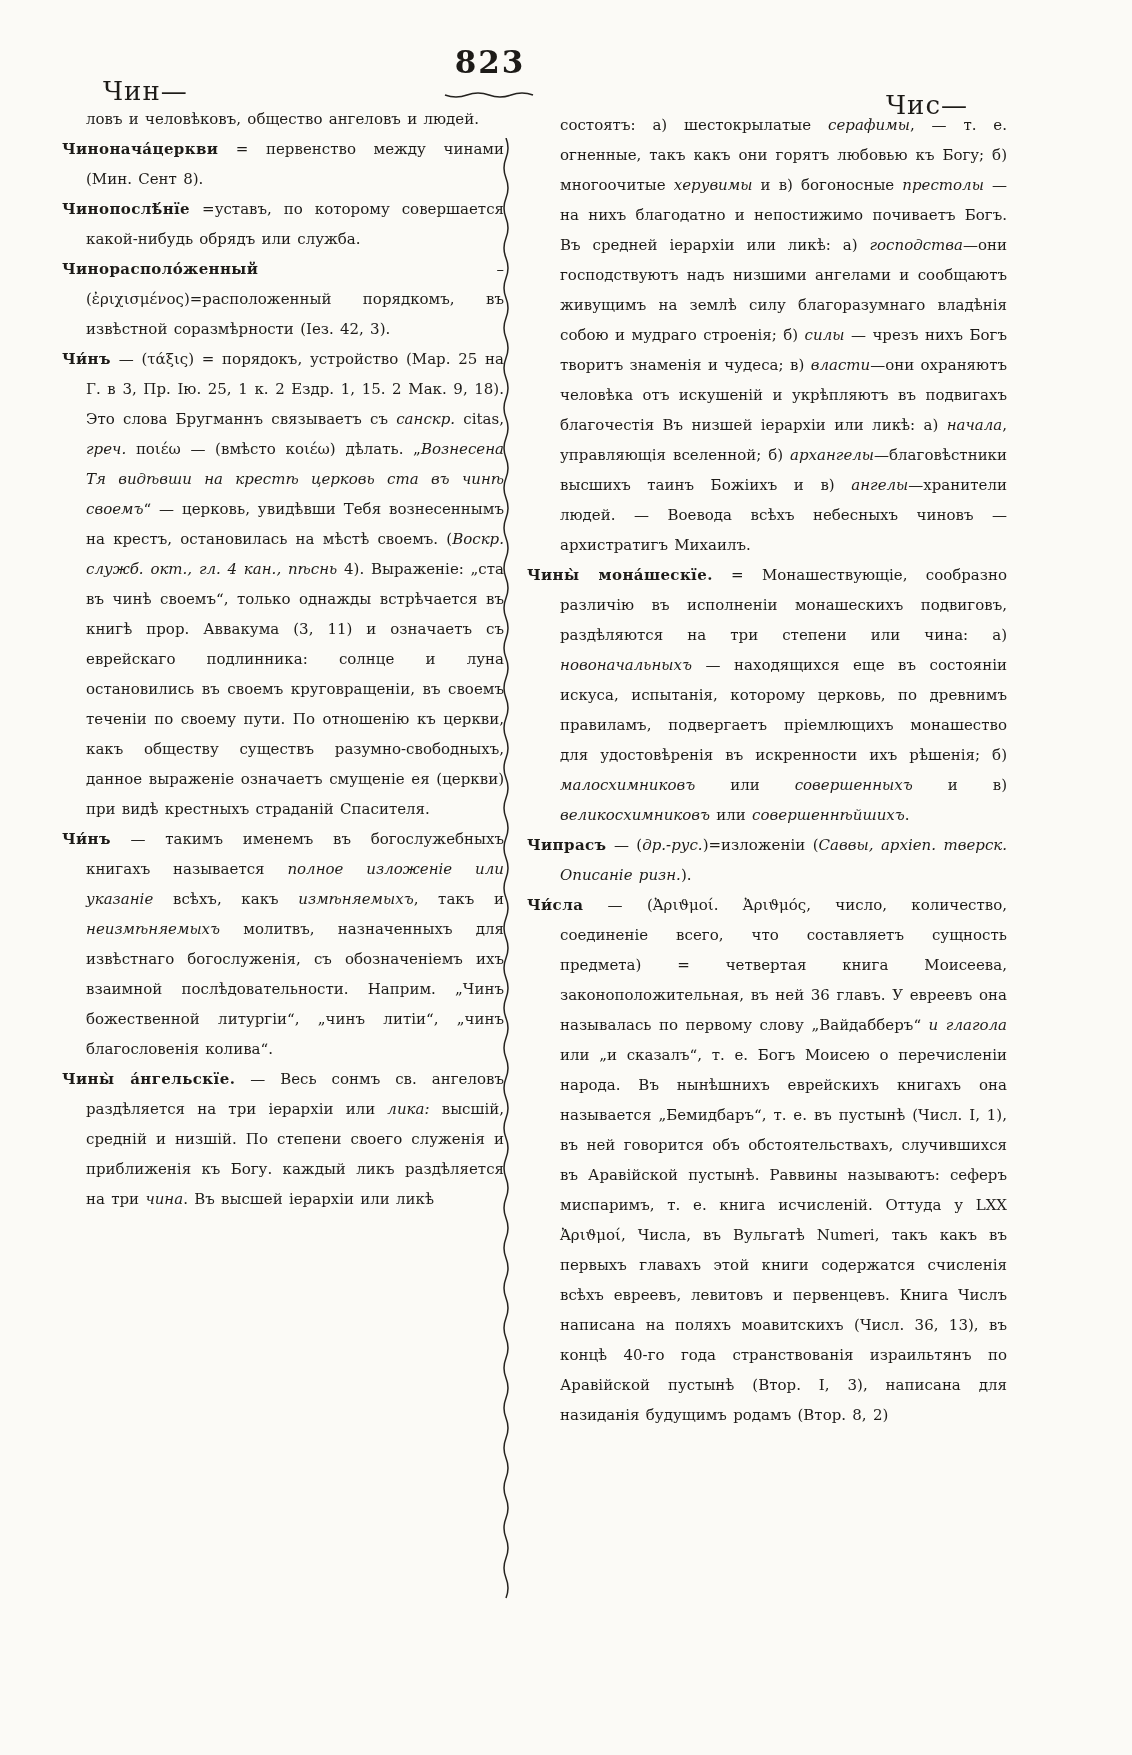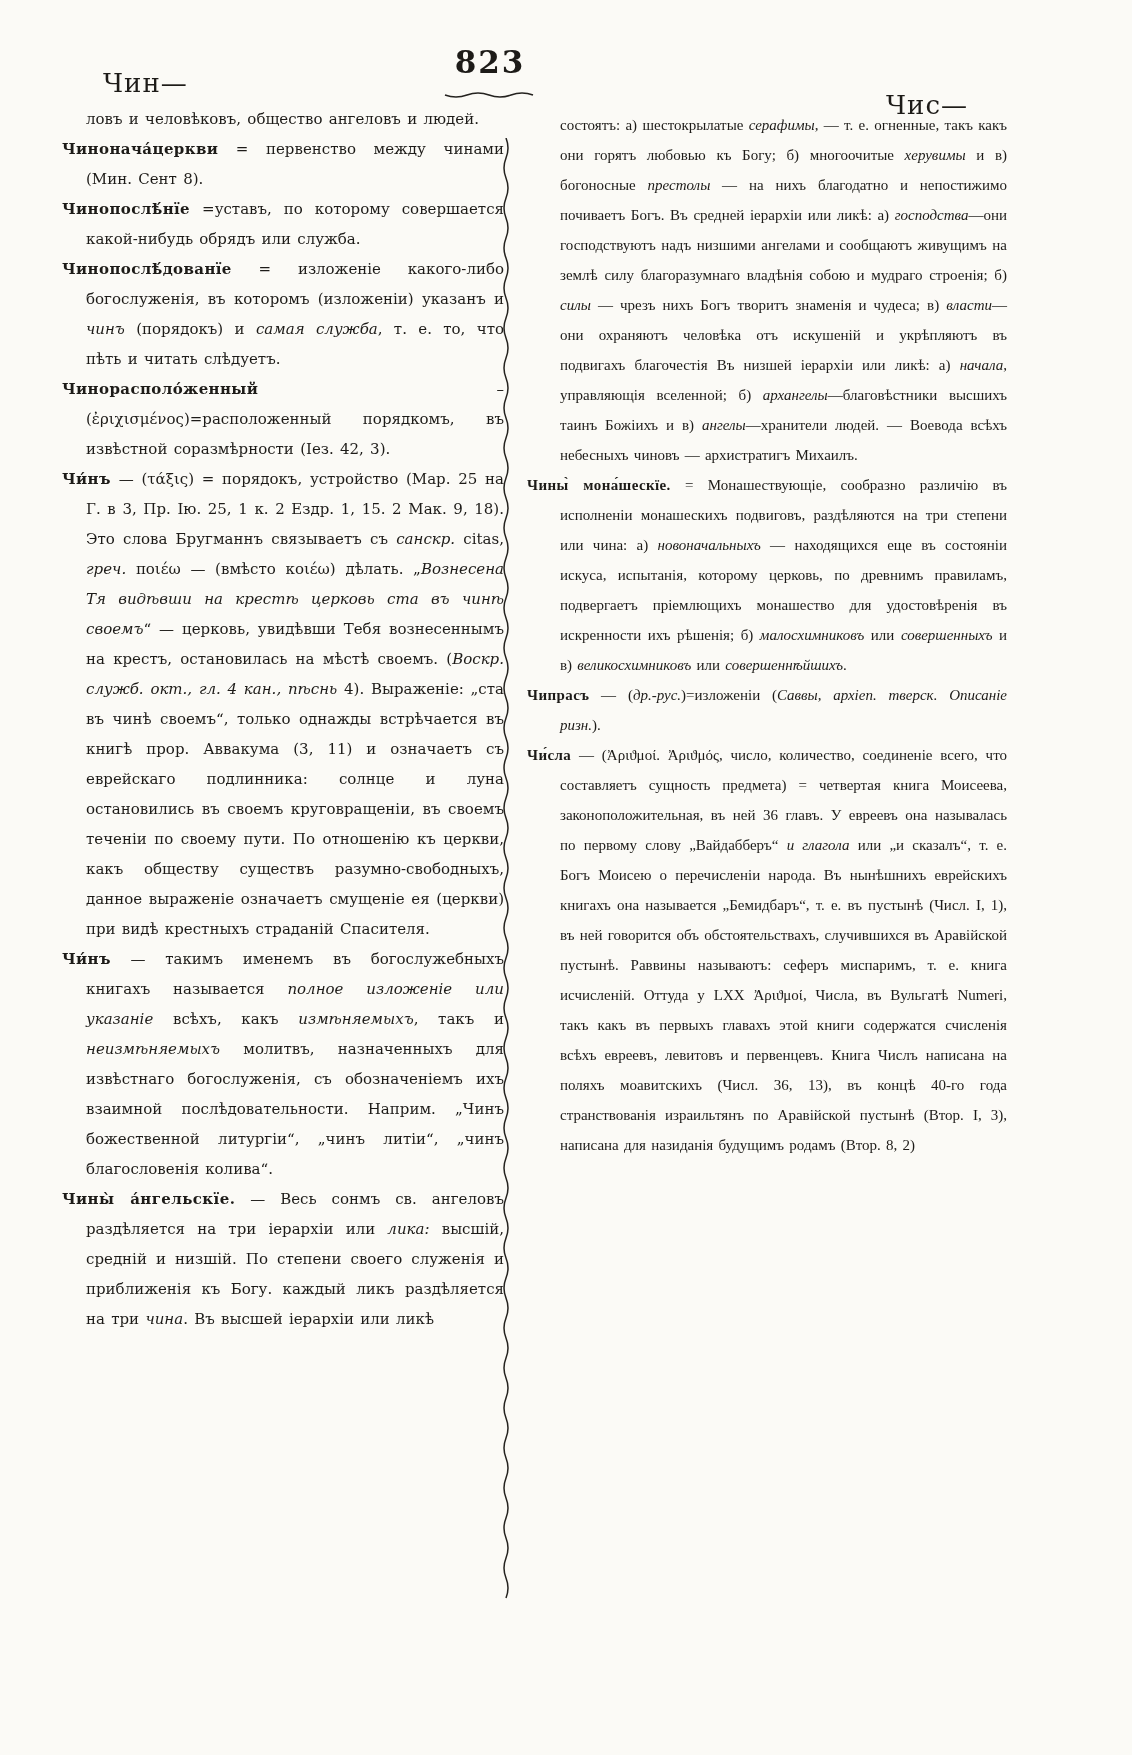--- a/index.html
+++ b/index.html
@@ -12,34 +12,34 @@
     font-family:"DejaVu Serif","Liberation Serif",serif;
     overflow:hidden;
     padding-left:47px;
   }
   .page-number {
     position:absolute; left:440px; top:44px; width:100px;
     text-align:center; font-size:31px; font-weight:bold; letter-spacing:2px;
   }
   .pn-underline { position:absolute; left:443px; top:90px; }
   .running-head { position:absolute; font-size:26px; letter-spacing:1px; }
-  .rh-left  { left:103px; top:68px; }
+  .rh-left  { left:103px; top:76px; }
   .rh-right { left:886px; top:90px; }
   .col-divider { position:absolute; left:501px; top:138px; }
   .column {
     position:absolute;
     text-align:justify;
     font-size:15px;
     line-height:30px;
     word-spacing:1.5px;
   }
   .col-left  { left:62px;  top:104px; width:442px; }
   .col-right { left:527px; top:110px; width:480px; }
   .para { margin:0; padding-left:24px; text-indent:0; }
-  .col-right .para { padding-left:33px;font-family:Liberation Serif, serif; }
+  .col-right .para { padding-left:33px; }
   .para.entry { text-indent:-24px; }
   .col-right .para.entry { text-indent:-33px; }
   .seg-h { font-weight:bold; letter-spacing:0.4px; }
   .seg-i { font-style:italic; }
   .seg-n { }
   svg path { fill:none; stroke:#24221f; }
 </style>
 </head>
 <body>
 
@@ -56,21 +56,20 @@
   <div class="running-head rh-right">Чис—</div>
 
   <svg class="col-divider" width="12" height="1462">
     <path id="divider-wave" stroke-width="1.5" d="M5 0 q4 10 0 20 t0 20 t0 20 t0 20 t0 20 t0 20 t0 20 t0 20 t0 20 t0 20 t0 20 t0 20 t0 20 t0 20 t0 20 t0 20 t0 20 t0 20 t0 20 t0 20 t0 20 t0 20 t0 20 t0 20 t0 20 t0 20 t0 20 t0 20 t0 20 t0 20 t0 20 t0 20 t0 20 t0 20 t0 20 t0 20 t0 20 t0 20 t0 20 t0 20 t0 20 t0 20 t0 20 t0 20 t0 20 t0 20 t0 20 t0 20 t0 20 t0 20 t0 20 t0 20 t0 20 t0 20 t0 20 t0 20 t0 20 t0 20 t0 20 t0 20 t0 20 t0 20 t0 20 t0 20 t0 20 t0 20 t0 20 t0 20 t0 20 t0 20 t0 20 t0 20 t0 20"></path>
   </svg>
 
   <div class="column col-left">
       <p class="para cont"><span class="seg-n">ловъ и человѣковъ, общество ангеловъ и людей.</span></p>
       <p class="para entry"><span class="seg-h">Чинонача́церкви</span><span class="seg-n"> = первенство между чинами (Мин. Сент 8).</span></p>
       <p class="para entry"><span class="seg-h">Чинопослѣ́нїе</span><span class="seg-n"> =уставъ, по которому совершается какой-нибудь обрядъ или служба.</span></p>
-      <p class="para entry"><span class="seg-h">Чинопослѣ́дованїе</span><span class="seg-n"> = изложеніе какого-либо богослуженія, въ которомъ (изложеніи) указанъ и </span><span class="seg-i">чинъ</span><span class="seg-n"> (порядокъ) и </span><span class="seg-i">самая служба</span><span class="seg-n">, т. е. то, что пѣть и читать слѣдуетъ.</span></p>
       <p class="para entry"><span class="seg-h">Чинорасполо́женный</span><span class="seg-n"> – (ἐριχισμένος)=расположенный порядкомъ, въ извѣстной соразмѣрности (Іез. 42, 3).</span></p>
       <p class="para entry"><span class="seg-h">Чи́нъ</span><span class="seg-n"> — (τάξις) = порядокъ, устройство (Мар. 25 на Г. в 3, Пр. Ію. 25, 1 к. 2 Ездр. 1, 15. 2 Мак. 9, 18). Это слова Бругманнъ связываетъ съ </span><span class="seg-i">санскр.</span><span class="seg-n"> citas, </span><span class="seg-i">греч.</span><span class="seg-n"> ποιέω — (вмѣсто κοιέω) дѣлать. „</span><span class="seg-i">Вознесена Тя видѣвши на крестѣ церковь ста въ чинѣ своемъ</span><span class="seg-n">“ — церковь, увидѣвши Тебя вознесеннымъ на крестъ, остановилась на мѣстѣ своемъ. (</span><span class="seg-i">Воскр. служб. окт., гл. 4 кан., пѣснь</span><span class="seg-n"> 4). Выраженіе: „ста въ чинѣ своемъ“, только однажды встрѣчается въ книгѣ прор. Аввакума (3, 11) и означаетъ съ еврейскаго подлинника: солнце и луна остановились въ своемъ круговращеніи, въ своемъ теченіи по своему пути. По отношенію къ церкви, какъ обществу существъ разумно-свободныхъ, данное выраженіе означаетъ смущеніе ея (церкви) при видѣ крестныхъ страданій Спасителя.</span></p>
       <p class="para entry"><span class="seg-h">Чи́нъ</span><span class="seg-n"> — такимъ именемъ въ богослужебныхъ книгахъ называется </span><span class="seg-i">полное изложеніе или указаніе</span><span class="seg-n"> всѣхъ, какъ </span><span class="seg-i">измѣняемыхъ</span><span class="seg-n">, такъ и </span><span class="seg-i">неизмѣняемыхъ</span><span class="seg-n"> молитвъ, назначенныхъ для извѣстнаго богослуженія, съ обозначеніемъ ихъ взаимной послѣдовательности. Наприм. „Чинъ божественной литургіи“, „чинъ литіи“, „чинъ благословенія колива“.</span></p>
       <p class="para entry"><span class="seg-h">Чины̀ а́нгельскїе.</span><span class="seg-n"> — Весь сонмъ св. ангеловъ раздѣляется на три іерархіи или </span><span class="seg-i">лика:</span><span class="seg-n"> высшій, средній и низшій. По степени своего служенія и приближенія къ Богу. каждый ликъ раздѣляется на три </span><span class="seg-i">чина</span><span class="seg-n">. Въ высшей іерархіи или ликѣ</span></p>
     </div>
   <div class="column col-right">
       <p class="para cont"><span class="seg-n">состоятъ: а) шестокрылатые </span><span class="seg-i">серафимы</span><span class="seg-n">, — т. е. огненные, такъ какъ они горятъ любовью къ Богу; б) многоочитые </span><span class="seg-i">херувимы</span><span class="seg-n"> и в) богоносные </span><span class="seg-i">престолы</span><span class="seg-n"> — на нихъ благодатно и непостижимо почиваетъ Богъ. Въ средней іерархіи или ликѣ: а) </span><span class="seg-i">господства</span><span class="seg-n">—они господствуютъ надъ низшими ангелами и сообщаютъ живущимъ на землѣ силу благоразумнаго владѣнія собою и мудраго строенія; б) </span><span class="seg-i">силы</span><span class="seg-n"> — чрезъ нихъ Богъ творитъ знаменія и чудеса; в) </span><span class="seg-i">власти</span><span class="seg-n">—они охраняютъ человѣка отъ искушеній и укрѣпляютъ въ подвигахъ благочестія Въ низшей іерархіи или ликѣ: а) </span><span class="seg-i">начала</span><span class="seg-n">, управляющія вселенной; б) </span><span class="seg-i">архангелы</span><span class="seg-n">—благовѣстники высшихъ таинъ Божіихъ и в) </span><span class="seg-i">ангелы</span><span class="seg-n">—хранители людей. — Воевода всѣхъ небесныхъ чиновъ — архистратигъ Михаилъ.</span></p>
       <p class="para entry"><span class="seg-h">Чины̀ мона́шескїе.</span><span class="seg-n"> = Монашествующіе, сообразно различію въ исполненіи монашескихъ подвиговъ, раздѣляются на три степени или чина: а) </span><span class="seg-i">новоначальныхъ</span><span class="seg-n"> — находящихся еще въ состояніи искуса, испытанія, которому церковь, по древнимъ правиламъ, подвергаетъ пріемлющихъ монашество для удостовѣренія въ искренности ихъ рѣшенія; б) </span><span class="seg-i">малосхимниковъ</span><span class="seg-n"> или </span><span class="seg-i">совершенныхъ</span><span class="seg-n"> и в) </span><span class="seg-i">великосхимниковъ</span><span class="seg-n"> или </span><span class="seg-i">совершеннѣйшихъ</span><span class="seg-n">.</span></p>
       <p class="para entry"><span class="seg-h">Чипрасъ</span><span class="seg-n"> — (</span><span class="seg-i">др.-рус.</span><span class="seg-n">)=изложеніи (</span><span class="seg-i">Саввы, архіеп. тверск. Описаніе ризн.</span><span class="seg-n">).</span></p>
       <p class="para entry"><span class="seg-h">Чи́сла</span><span class="seg-n"> — (Ἀριϑμοί. Ἀριϑμός, число, количество, соединеніе всего, что составляетъ сущность предмета) = четвертая книга Моисеева, законоположительная, въ ней 36 главъ. У евреевъ она называлась по первому слову „Вайдабберъ“ </span><span class="seg-i">и глагола</span><span class="seg-n"> или „и сказалъ“, т. е. Богъ Моисею о перечисленіи народа. Въ нынѣшнихъ еврейскихъ книгахъ она называется „Бемидбаръ“, т. е. въ пустынѣ (Числ. I, 1), въ ней говорится объ обстоятельствахъ, случившихся въ Аравійской пустынѣ. Раввины называютъ: сеферъ миспаримъ, т. е. книга исчисленій. Оттуда у LXX Ἀριϑμοί, Числа, въ Вульгатѣ Numeri, такъ какъ въ первыхъ главахъ этой книги содержатся счисленія всѣхъ евреевъ, левитовъ и первенцевъ. Книга Числъ написана на поляхъ моавитскихъ (Числ. 36, 13), въ концѣ 40-го года странствованія израильтянъ по Аравійской пустынѣ (Втор. I, 3), написана для назиданія будущимъ родамъ (Втор. 8, 2)</span></p>

